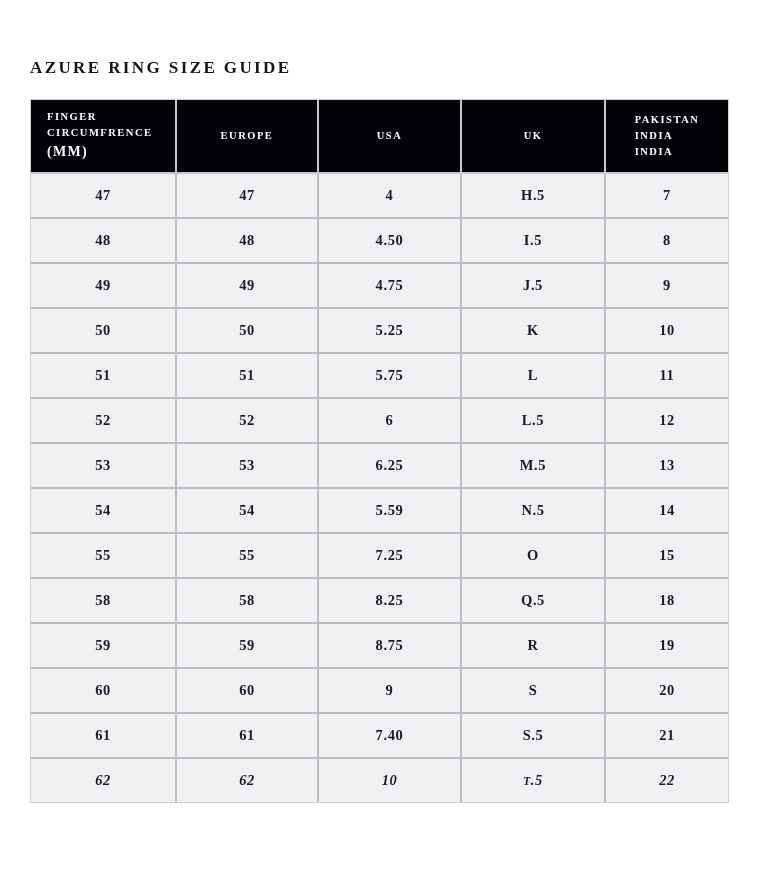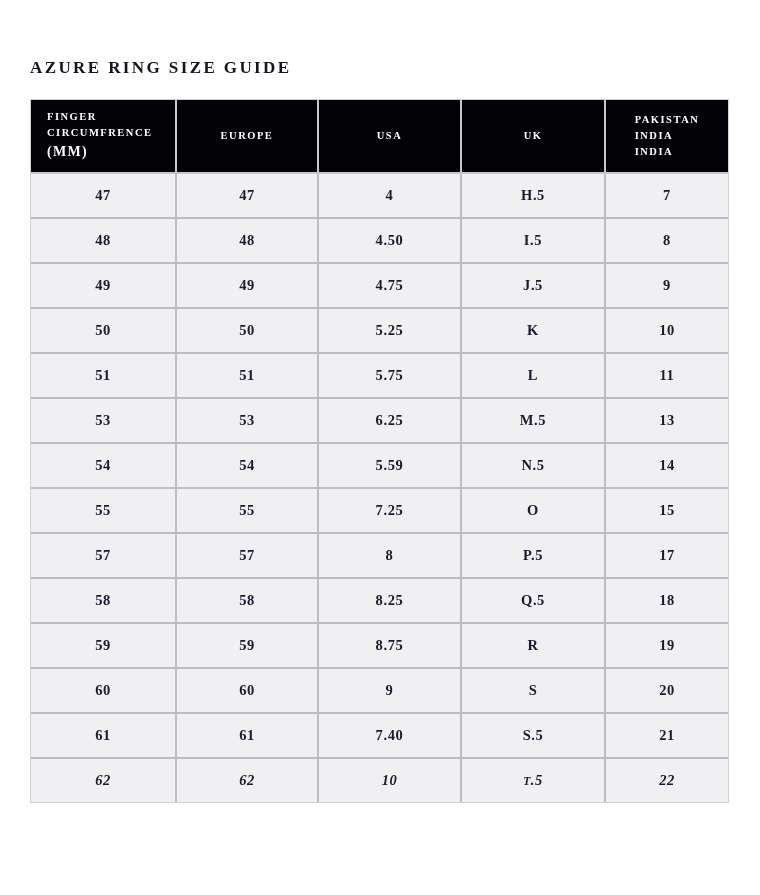--- a/index.html
+++ b/index.html
@@ -180,20 +180,27 @@
             <td>10</td>
           </tr>
           <tr>
             <td>51</td>
             <td>51</td>
             <td>5.75</td>
             <td>L</td>
             <td>11</td>
           </tr>
           <tr>
+            <td>52</td>
+            <td>52</td>
+            <td>6</td>
+            <td>L.5</td>
+            <td>12</td>
+          </tr>
+          <tr>
             <td>53</td>
             <td>53</td>
             <td>6.25</td>
             <td>M.5</td>
             <td>13</td>
           </tr>
           <tr>
             <td>54</td>
             <td>54</td>
             <td>5.59</td>
@@ -201,27 +208,20 @@
             <td>14</td>
           </tr>
           <tr>
             <td>55</td>
             <td>55</td>
             <td>7.25</td>
             <td>O</td>
             <td>15</td>
           </tr>
           <tr>
-            <td>57</td>
-            <td>57</td>
-            <td>8</td>
-            <td>P.5</td>
-            <td>17</td>
-          </tr>
-          <tr>
             <td>58</td>
             <td>58</td>
             <td>8.25</td>
             <td>Q.5</td>
             <td>18</td>
           </tr>
           <tr>
             <td>59</td>
             <td>59</td>
             <td>8.75</td>

